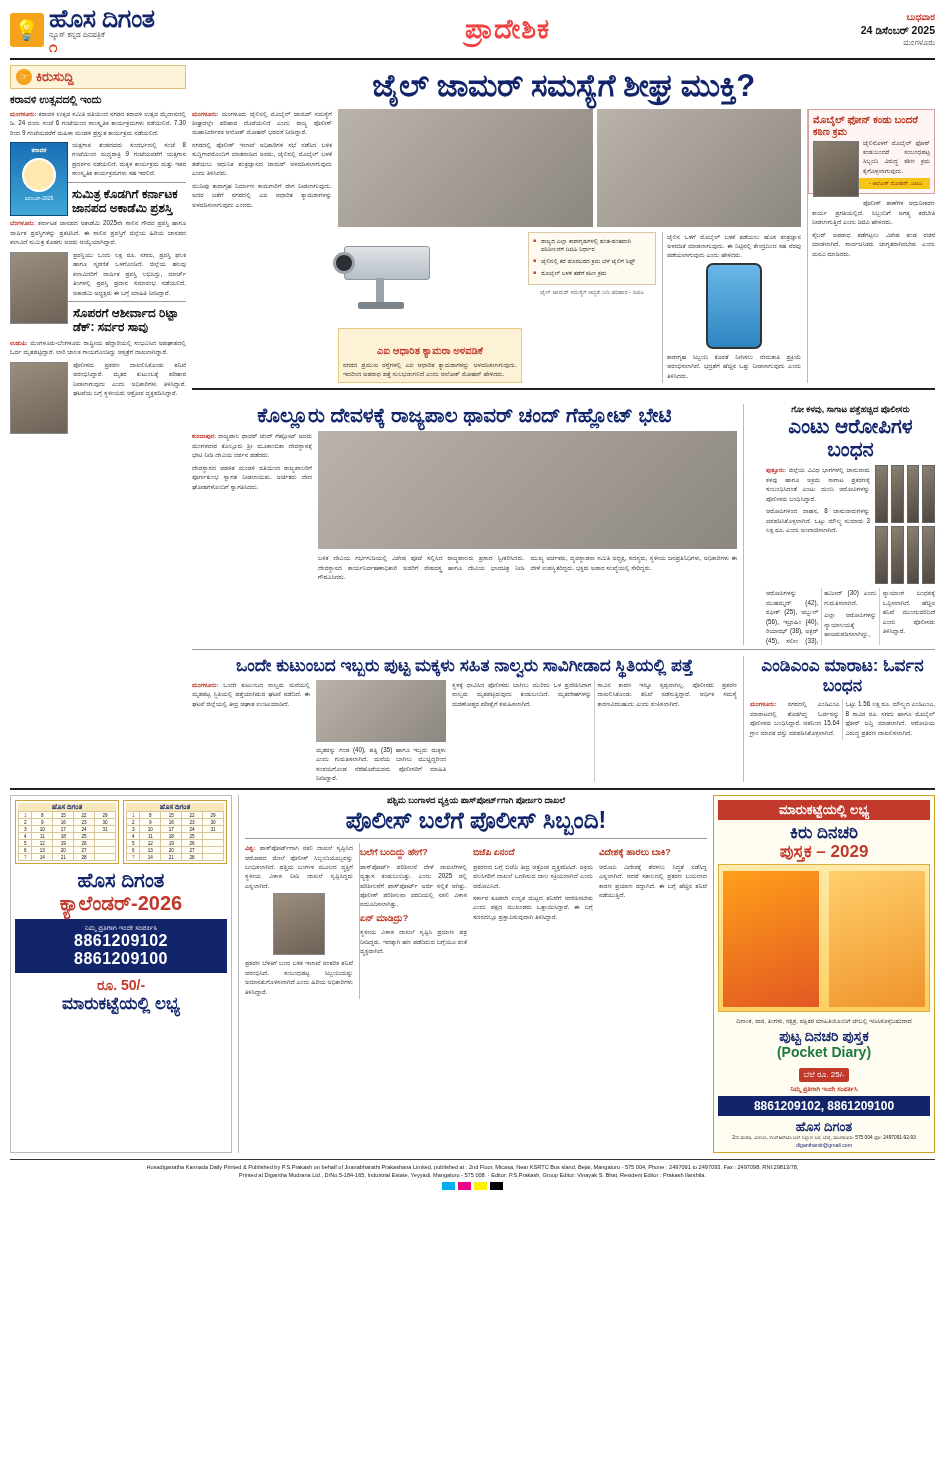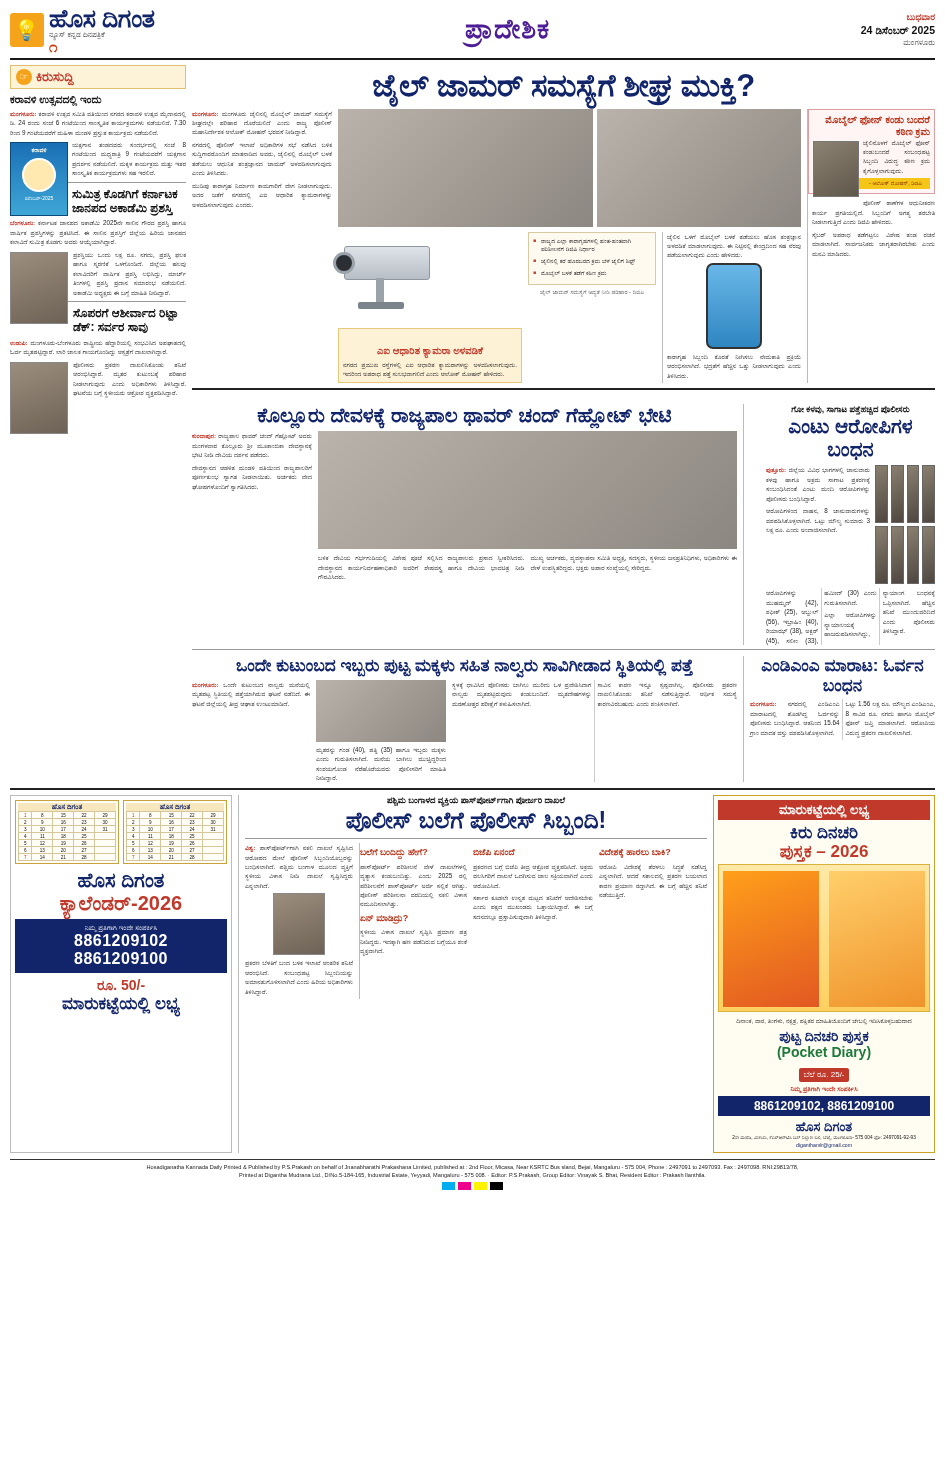--- a/index.html
+++ b/index.html
@@ -15,21 +15,21 @@
   .page { position: relative; width: 945px; height: 1459px; padding: 6px 10px; }
 
   
   .masthead { display:flex; align-items:center; justify-content:space-between; border-bottom:2px solid #1a1a1a; padding-bottom:4px; }
   .logo-box { display:flex; align-items:center; gap:5px; }
   .logo-mark { width:34px; height:34px; background:#f5a31a; border-radius:3px; display:flex; align-items:center; justify-content:center; color:#12256b; font-weight:bold; font-size:20px; }
   .logo-text { line-height:1; }
   .logo-main { font-size:25px; font-weight:bold; color:#12256b; letter-spacing:-.5px; }
   .logo-sub { font-size:7.5px; color:#333; }
   .logo-num { font-size:15px; color:#d4380d; font-weight:bold; }
-  .masthead-center { font-size:27px; font-weight:bold; color:#4c1d95; letter-spacing:1px; }
+  .masthead-center { font-size:27px; font-weight:bold; color:#ef4444; letter-spacing:1px; }
   .masthead-right { text-align:right; line-height:1.35; }
   .md-day { color:#c0392b; font-size:9px; font-weight:bold; }
   .md-date { font-size:10.5px; font-weight:bold; color:#111; }
   .md-place { font-size:8px; color:#444; }
 
   
   .rule { border-top:1px solid #999; margin:4px 0; }
   .rule-thick { border-top:2px solid #222; margin:5px 0; }
   .vrule { border-left:1px solid #bbb; }
   .kn { font-size:6.3px; line-height:1.5; text-align:justify; color:#222; }
@@ -77,21 +77,21 @@
   .yellow-box { background:#fdf2d6; border:1px solid #e6c97a; padding:4px; }
   .yellow-box h4 { margin:12px 0 3px; font-size:10px; color:#c0392b; text-align:center; line-height:1.2; }
   .bullet-box { background:#fffaf0; border:1px solid #d9c9a3; padding:4px; font-size:6px; line-height:1.45; }
   .bullet-box div { margin-bottom:3px; padding-left:8px; position:relative; }
   .bullet-box div:before { content:"■"; position:absolute; left:0; color:#c0392b; font-size:5px; }
 
   .phone-art { width:56px; height:86px; border:2px solid #333; border-radius:7px; background:linear-gradient(#6ab7e8,#2e86c1); margin:3px auto; }
 
   
   .mob-box { border:1px solid #d8a0a0; background:#fff5f5; padding:4px; }
-  .mob-title { font-size:10px; font-weight:bold; color:#b8341a; text-align:right; line-height:1.2; }
+  .mob-title { font-size:10px; font-weight:bold; color:#b8341a; text-align:left; line-height:1.2; }
   .mob-photo { width:46px; height:56px; float:left; margin:3px 4px 2px 0; background:linear-gradient(150deg,#8c8272,#5f574b); border:1px solid #777; }
   .mob-note { background:#f5c518; color:#7a1a00; font-size:5.5px; text-align:center; padding:2px; margin-top:3px; }
 
   
   .tier2 { display:flex; gap:6px; margin-top:14px; }
   .t2-left { width:545px; }
   .t2-right { flex:1; }
   .hd2 { font-size:20px; font-weight:bold; color:#12256b; text-align:center; line-height:1.15; }
   .hd2b { font-size:20px; font-weight:bold; color:#12256b; text-align:center; line-height:1.15; }
   .cols3 { column-count:3; column-gap:6px; column-rule:1px solid #ccc; }
@@ -515,21 +515,21 @@
         <div style="width:108px;" class="kn">
           <div class="q-head">ವಿದೇಶಕ್ಕೆ ಹಾರಲು ಬಾಕಿ?</div>
           <p>ಆರೋಪಿ ವಿದೇಶಕ್ಕೆ ತೆರಳಲು ಸಿದ್ಧತೆ ನಡೆಸಿದ್ದ ಎನ್ನಲಾಗಿದೆ. ಆದರೆ ಸಕಾಲದಲ್ಲಿ ಪ್ರಕರಣ ಬಯಲಾದ ಕಾರಣ ಪ್ರಯಾಣ ರದ್ದಾಗಿದೆ. ಈ ಬಗ್ಗೆ ಹೆಚ್ಚಿನ ತನಿಖೆ ನಡೆಯುತ್ತಿದೆ.</p>
         </div>
       </div>
     </div>
 
     <div class="diary-col">
       <div class="diary-top">ಮಾರುಕಟ್ಟೆಯಲ್ಲಿ ಲಭ್ಯ</div>
       <div class="diary-h">ಕಿರು ದಿನಚರಿ</div>
-      <div class="diary-h" style="color:#c0392b;margin-top:-4px;">ಪುಸ್ತಕ – 2026</div>
+      <div class="diary-h" style="color:#c0392b;margin-top:-4px;">ಪುಸ್ತಕ – 2029</div>
       <div class="diary-art">
         <div class="da-l"></div>
         <div class="da-r"></div>
       </div>
       <div class="diary-txt">ದಿನಾಂಕ, ವಾರ, ತಿಂಗಳು, ನಕ್ಷತ್ರ, ಪಕ್ಷಿತರ ಮಾಹಿತಿಯೊಂದಿಗೆ ಜೇಬಲ್ಲಿ ಇಡಿಸಿಕೊಳ್ಳಬಹುದಾದ</div>
       <div class="diary-h" style="font-size:14px;margin:2px 0 0;">ಪುಟ್ಟ ದಿನಚರಿ ಪುಸ್ತಕ</div>
       <div class="diary-pocket">(Pocket Diary)</div>
       <div style="text-align:center;margin:3px 0;">
         <span class="diary-price">ಬೆಲೆ ರೂ. 25/-</span>
       </div>

